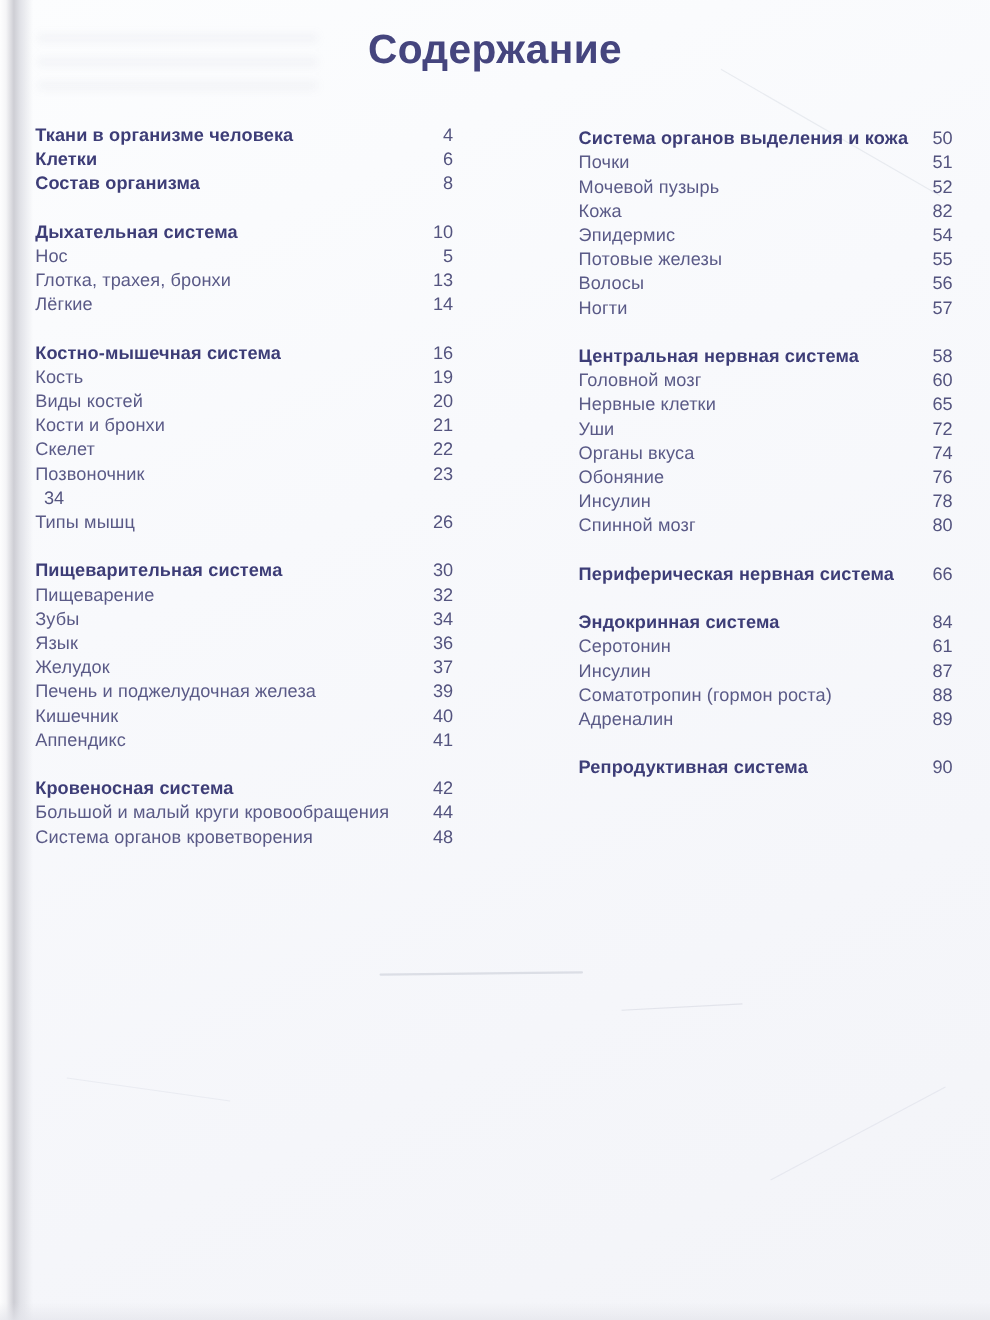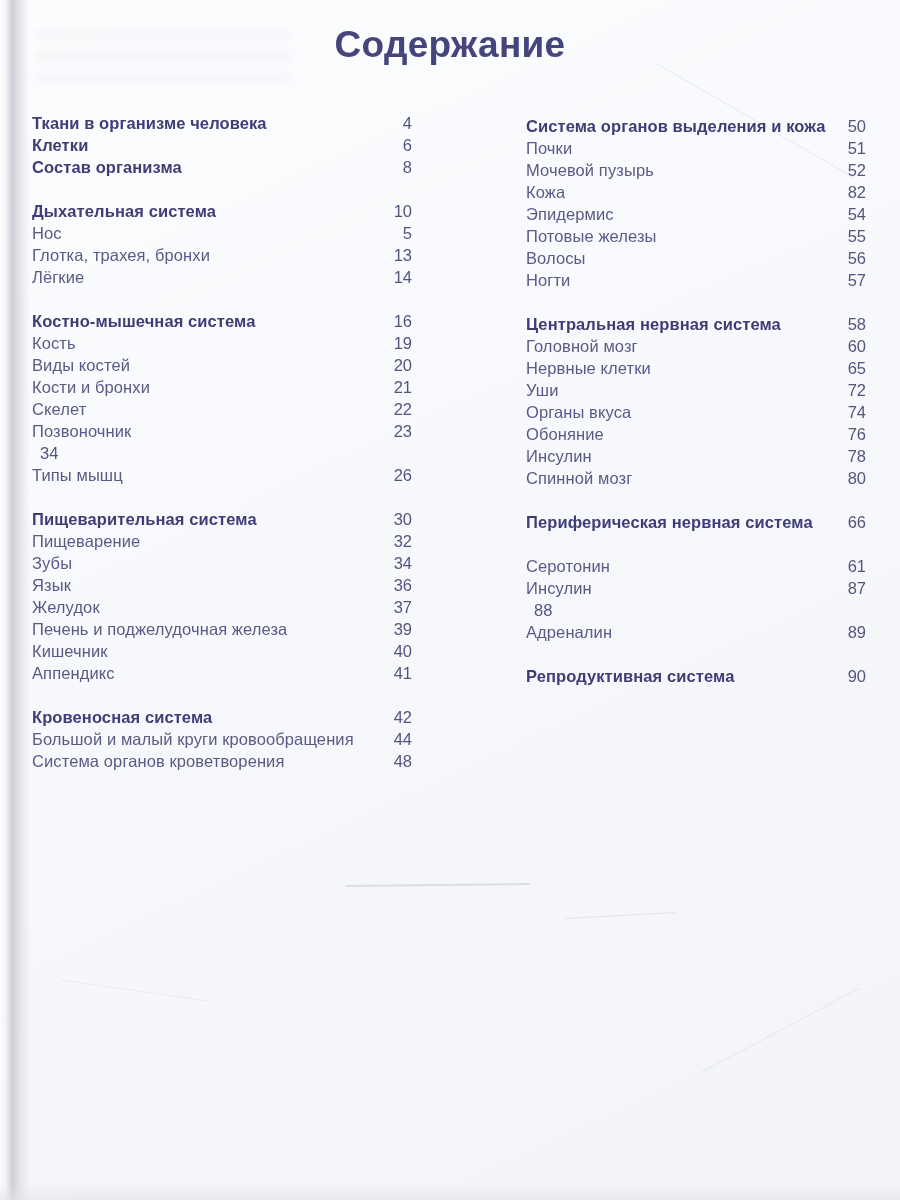--- a/index.html
+++ b/index.html
@@ -312,29 +312,34 @@
           <span class="pg">80</span>
         </div>
       </div>
       <div class="toc-group">
         <div class="toc-row bold">
           <span class="lab">Периферическая нервная система</span>
           <span class="pg">66</span>
         </div>
       </div>
       <div class="toc-group">
+        <div class="toc-row bold">
+          <span class="lab">Эндокринная система</span>
+          <span class="pg">84</span>
+        </div>
         <div class="toc-row">
           <span class="lab">Серотонин</span>
           <span class="pg">61</span>
         </div>
         <div class="toc-row">
           <span class="lab">Инсулин</span>
           <span class="pg">87</span>
         </div>
         <div class="toc-row">
+          <span class="lab">Соматотропин (гормон роста)</span>
           <span class="pg">88</span>
         </div>
         <div class="toc-row">
           <span class="lab">Адреналин</span>
           <span class="pg">89</span>
         </div>
       </div>
       <div class="toc-group">
         <div class="toc-row bold">
           <span class="lab">Репродуктивная система</span>

